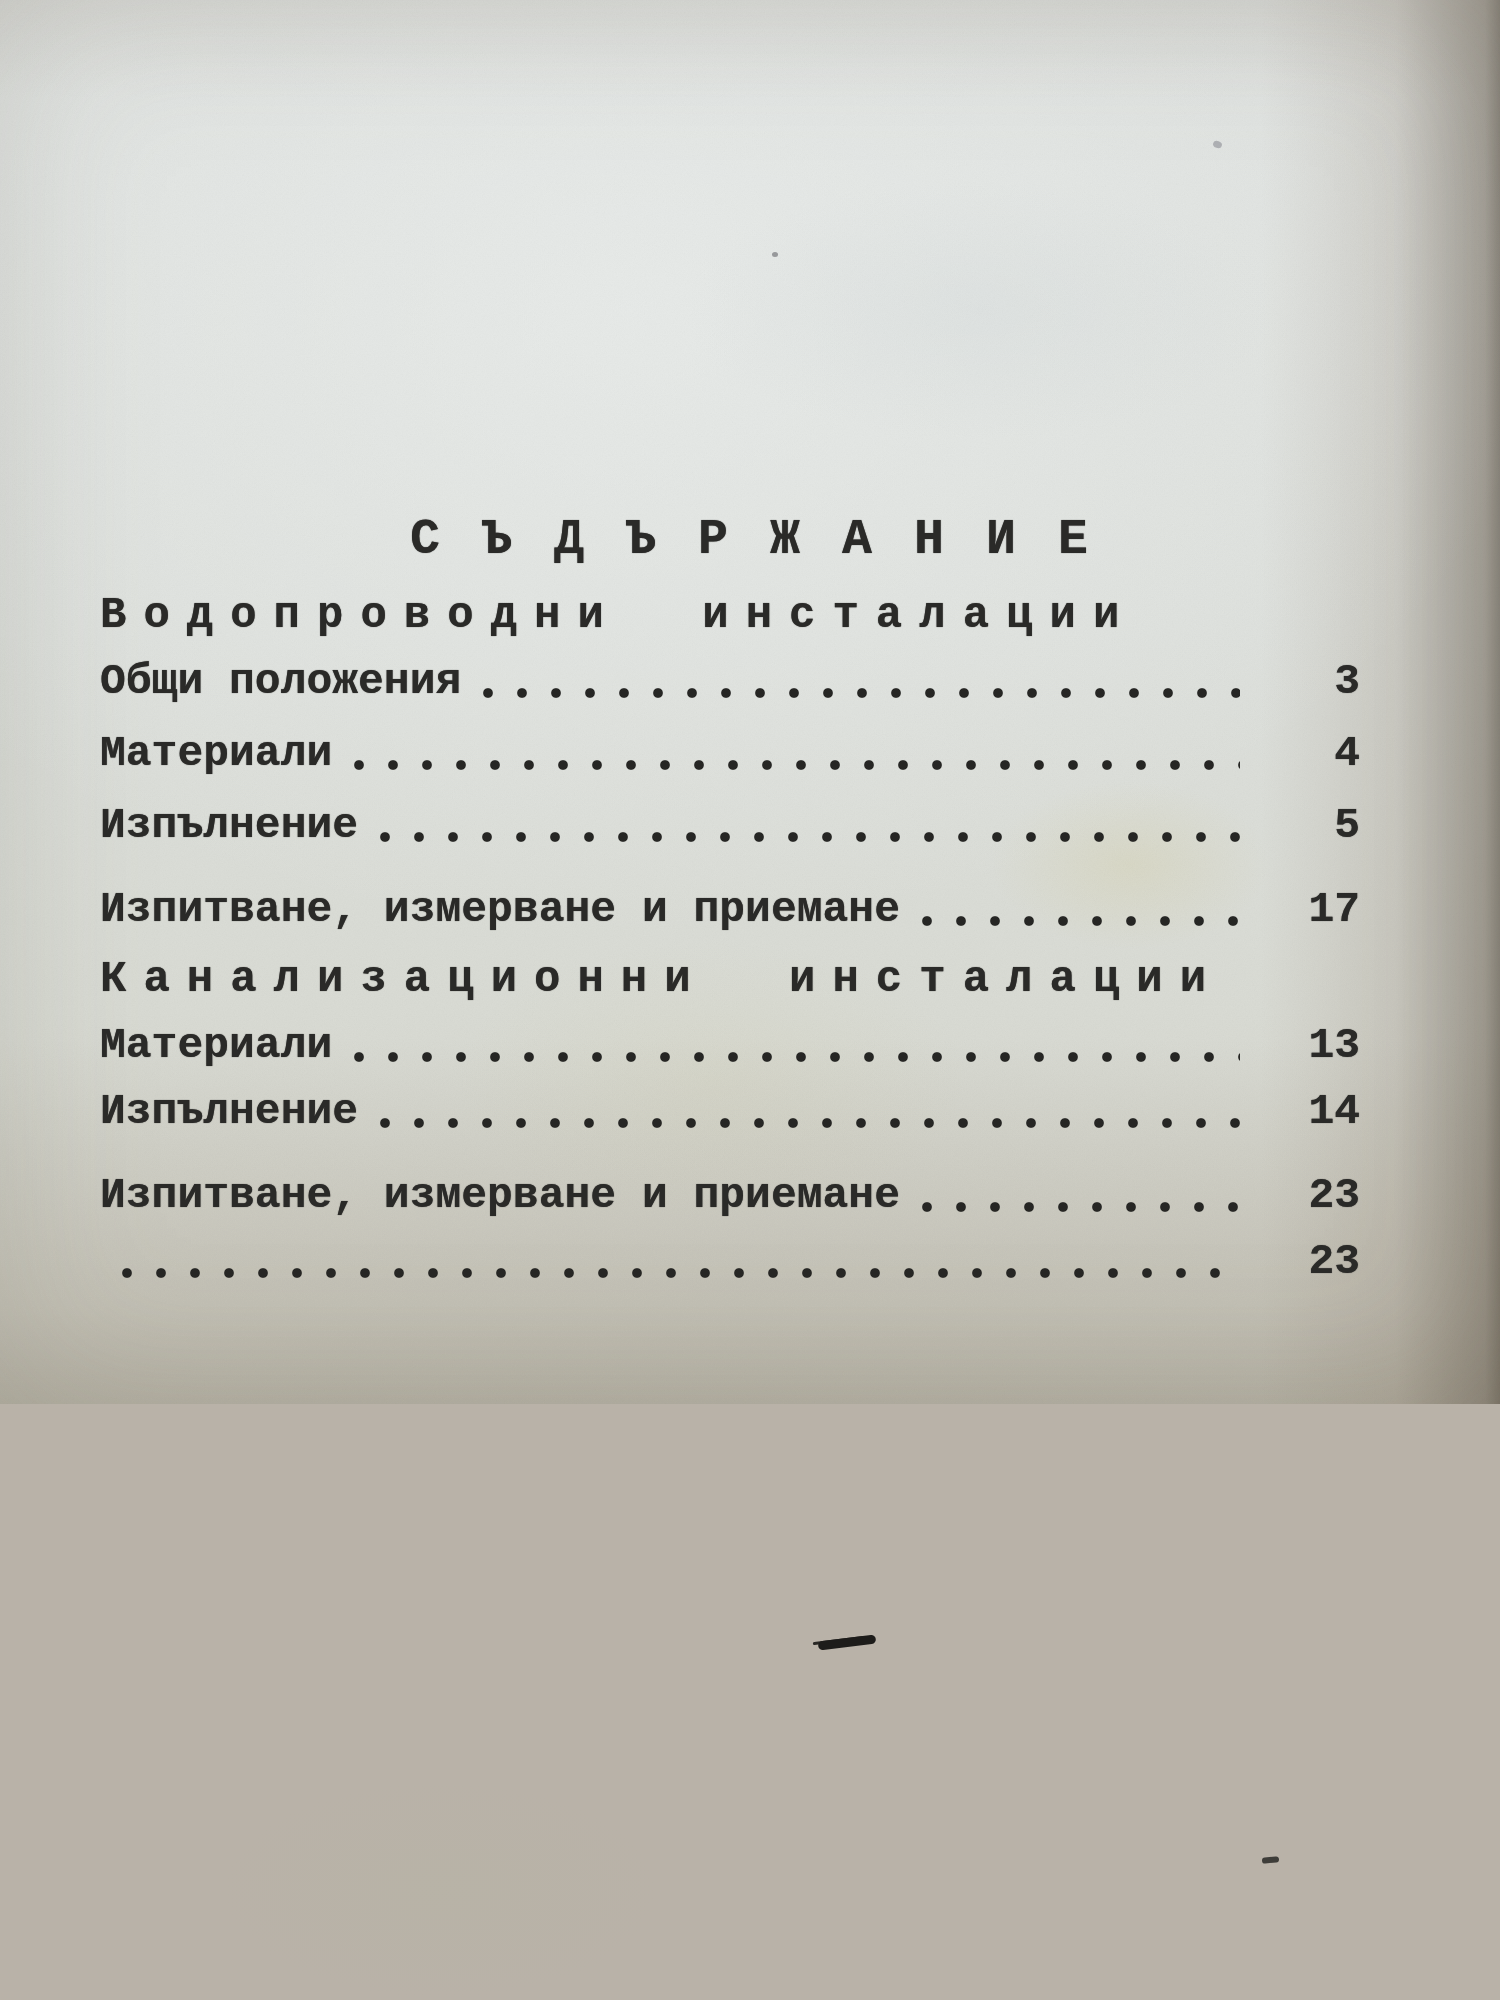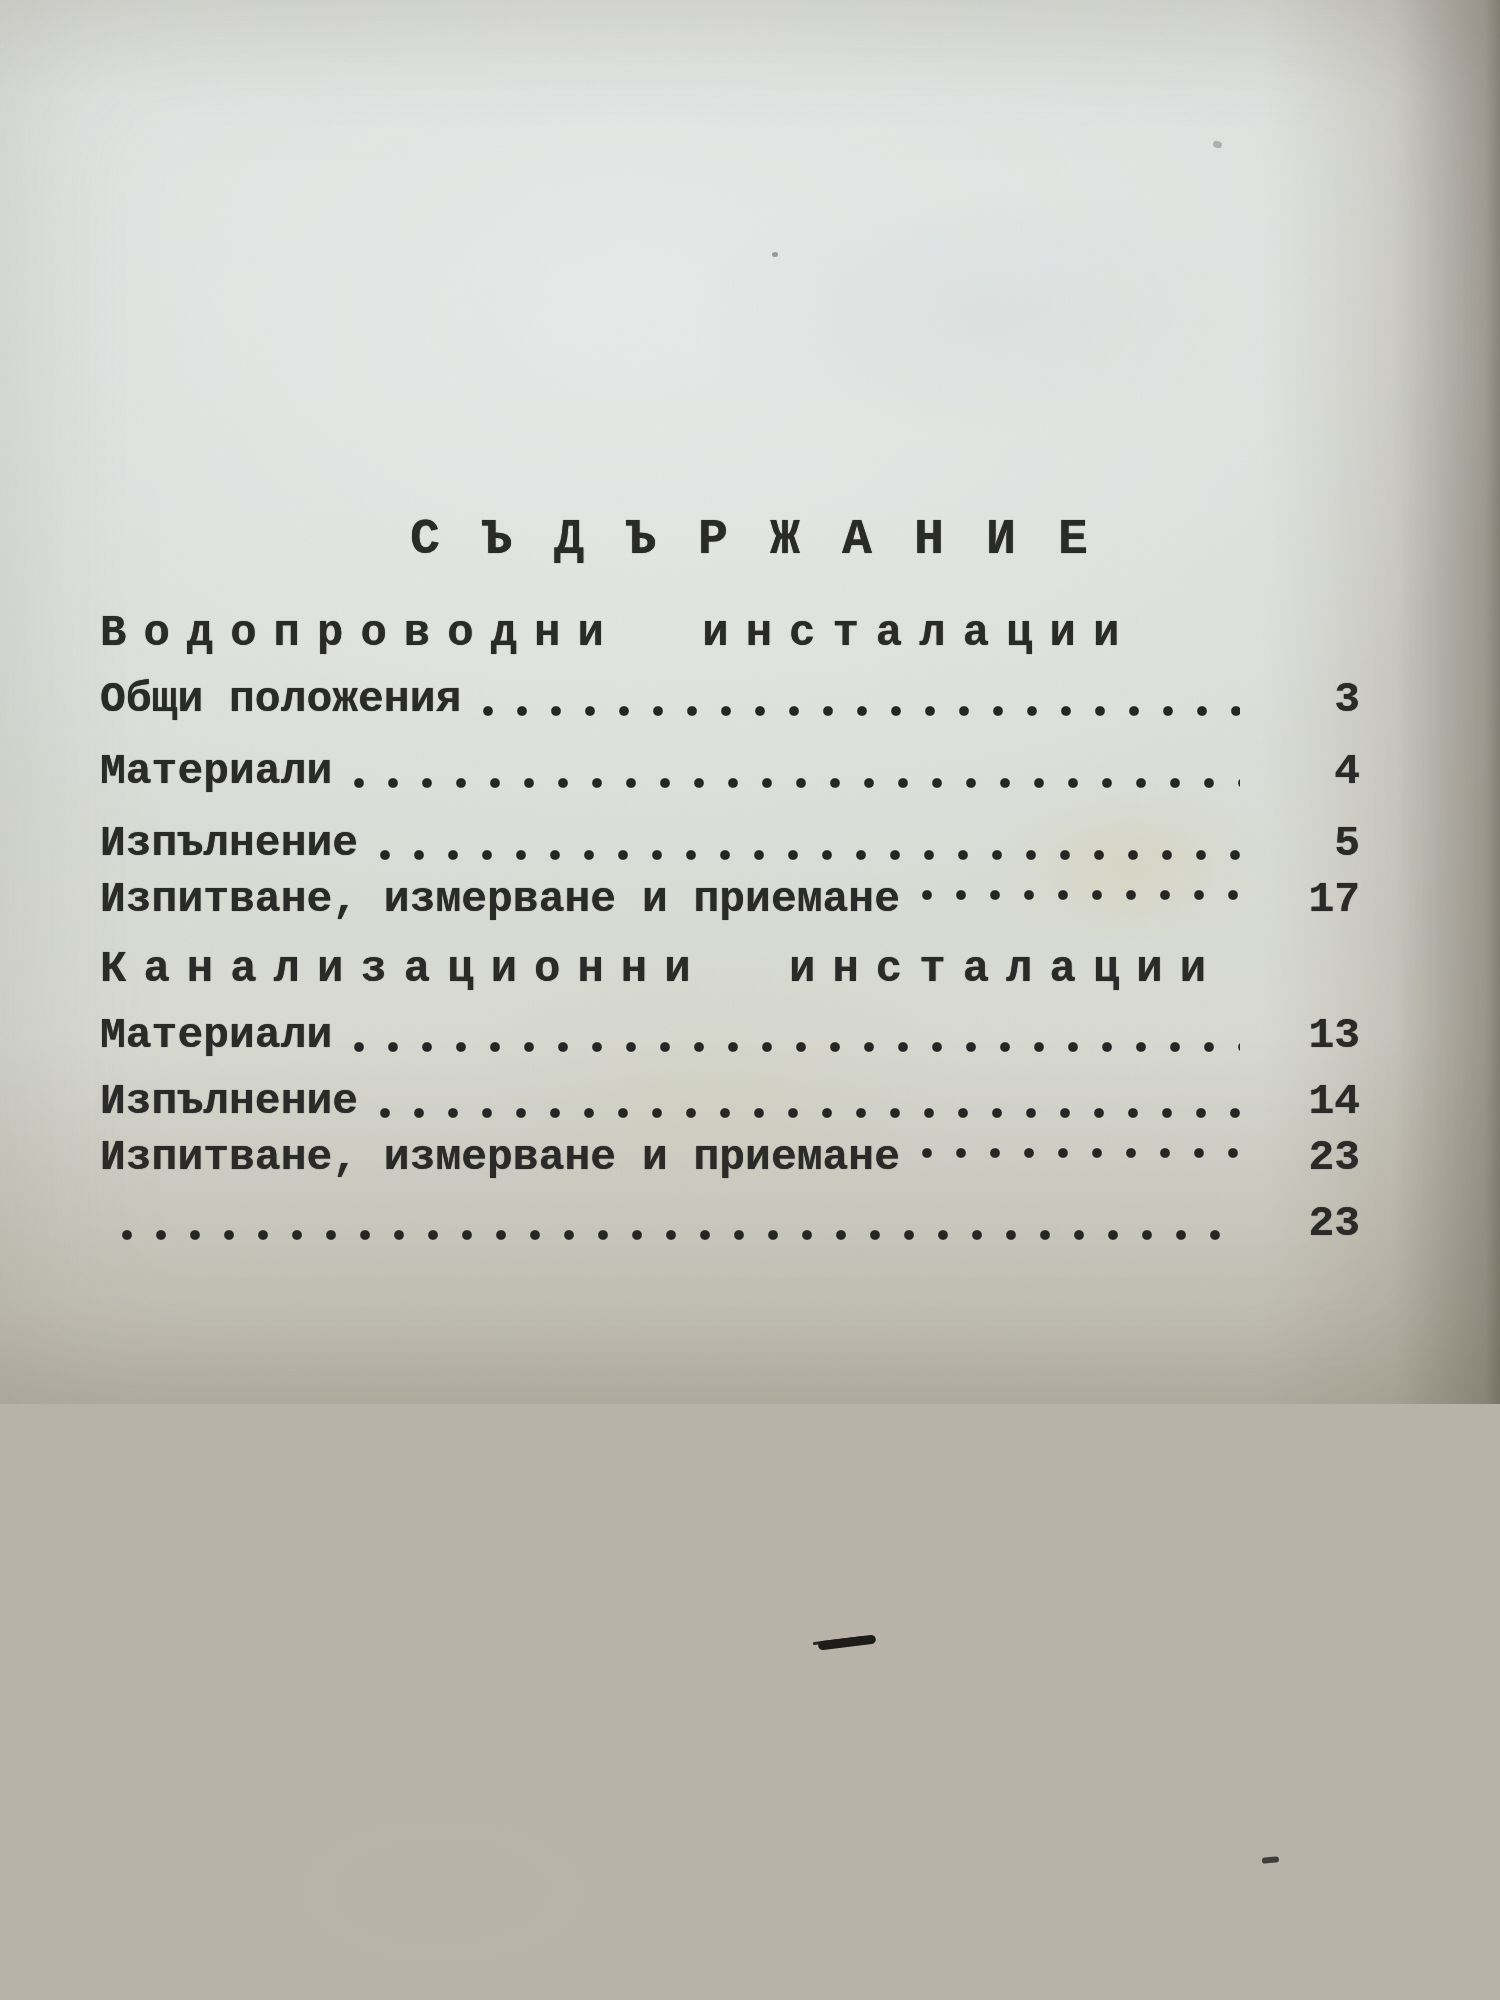--- a/index.html
+++ b/index.html
@@ -70,32 +70,32 @@
     font-size: 40px; line-height: 48px;
     text-align: right;
   }
 
   .heading {
     font-size: 44px; line-height: 54px;
     letter-spacing: 17px;
     word-spacing: 38px;
     white-space: nowrap;
   }
-  .heading-1 { margin-top: 38px; }
+  .heading-1 { margin-top: 20px; }
   .heading-2 { margin-top: 16px; }
 
   .row {
     display: flex;
     align-items: flex-end;
     font-size: 43px; line-height: 52px;
     height: 52px;
   }
   .mt24 { margin-top: 14px; }
   .mt20 { margin-top: 20px; }
-  .mt16 { margin-top: 4px; align-items: center; }
+  .mt16 { margin-top: 32px; }
   .mt14 { margin-top: 14px; }
 
   .row .label { flex: 0 0 auto; white-space: nowrap; }
   .row .leader {
     flex: 1 1 auto;
     height: 11px;
     margin: 0 16px 9px 22px;
     background-image: radial-gradient(circle at 5px 5px, #262624 4.3px, rgba(38,38,36,0) 5.4px);
     background-size: 34px 11px;
     background-repeat: repeat-x;

